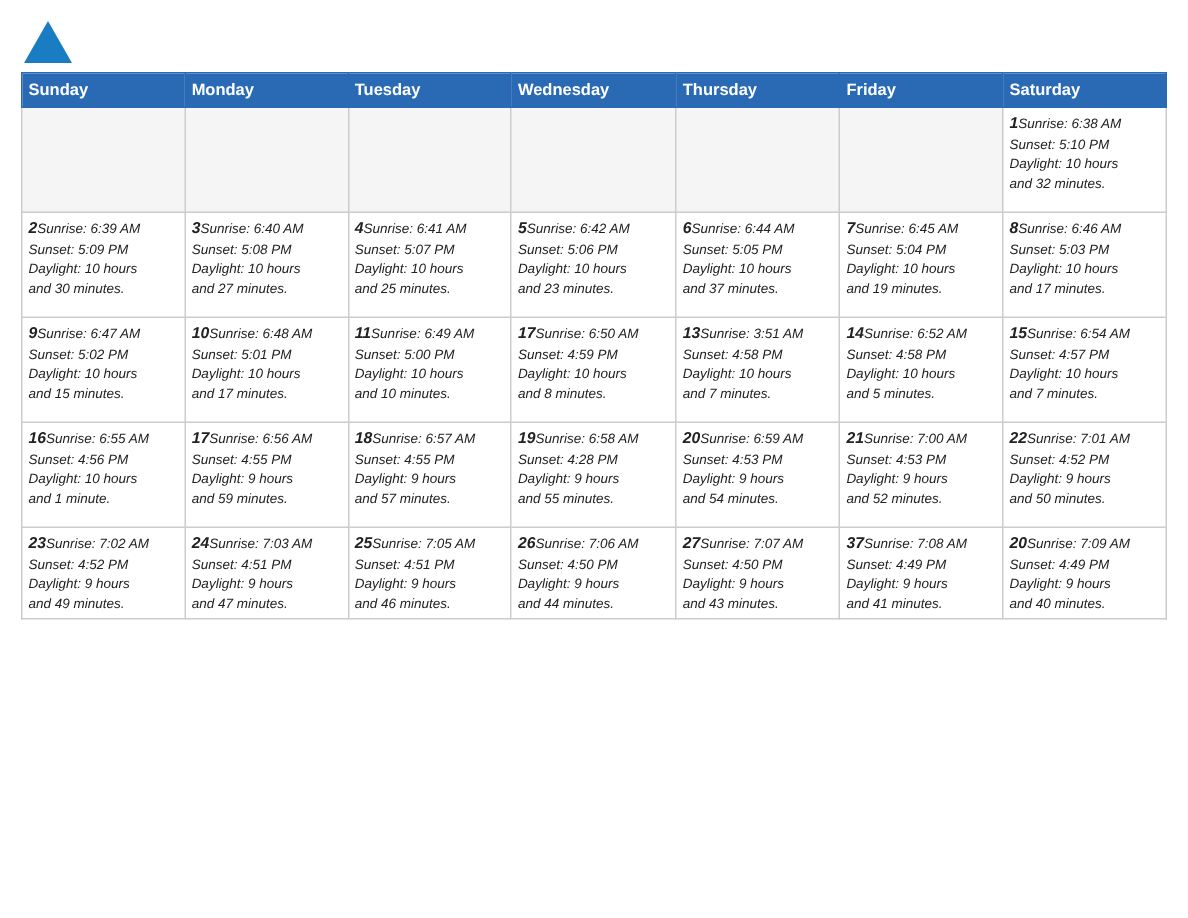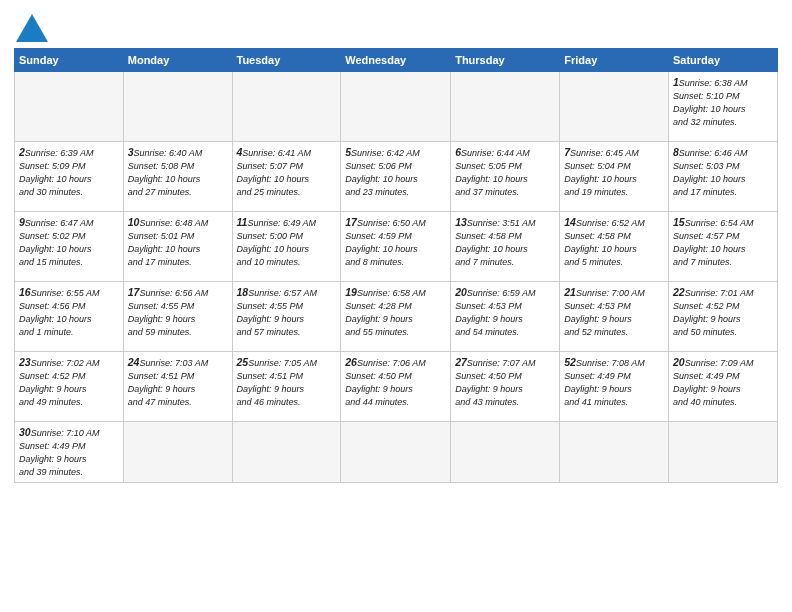--- a/index.html
+++ b/index.html
@@ -217,32 +217,21 @@
           <td>
             <div class="cell-content"><span class="day-number">25</span><span>Sunrise: 7:05 AM</span><br><span>Sunset: 4:51 PM</span><br><span>Daylight: 9 hours</span><br><span>and 46 minutes.</span></div>
           </td>
           <td>
             <div class="cell-content"><span class="day-number">26</span><span>Sunrise: 7:06 AM</span><br><span>Sunset: 4:50 PM</span><br><span>Daylight: 9 hours</span><br><span>and 44 minutes.</span></div>
           </td>
           <td>
             <div class="cell-content"><span class="day-number">27</span><span>Sunrise: 7:07 AM</span><br><span>Sunset: 4:50 PM</span><br><span>Daylight: 9 hours</span><br><span>and 43 minutes.</span></div>
           </td>
           <td>
-            <div class="cell-content"><span class="day-number">52</span><span>Sunrise: 7:08 AM</span><br><span>Sunset: 4:49 PM</span><br><span>Daylight: 9 hours</span><br><span>and 41 minutes.</span></div>
+            <div class="cell-content"><span class="day-number">37</span><span>Sunrise: 7:08 AM</span><br><span>Sunset: 4:49 PM</span><br><span>Daylight: 9 hours</span><br><span>and 41 minutes.</span></div>
           </td>
           <td>
             <div class="cell-content"><span class="day-number">20</span><span>Sunrise: 7:09 AM</span><br><span>Sunset: 4:49 PM</span><br><span>Daylight: 9 hours</span><br><span>and 40 minutes.</span></div>
           </td>
-        </tr>
-        <tr>
-          <td>
-            <div class="cell-content"><span class="day-number">30</span><span>Sunrise: 7:10 AM</span><br><span>Sunset: 4:49 PM</span><br><span>Daylight: 9 hours</span><br><span>and 39 minutes.</span></div>
-          </td>
-          <td class="empty-cell"></td>
-          <td class="empty-cell"></td>
-          <td class="empty-cell"></td>
-          <td class="empty-cell"></td>
-          <td class="empty-cell"></td>
-          <td class="empty-cell"></td>
         </tr>
       </tbody>
   </table>
 </div>
 
 </body></html>

